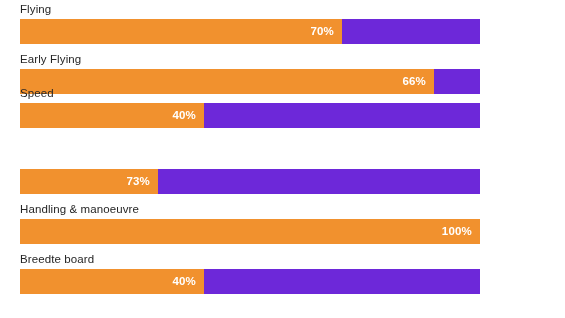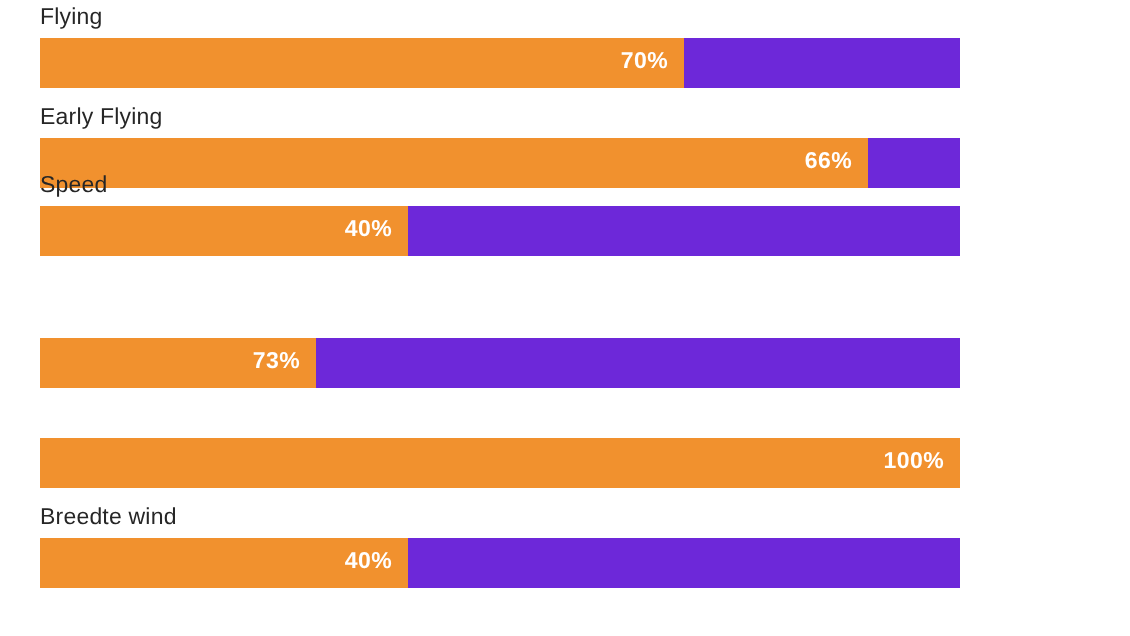--- a/index.html
+++ b/index.html
@@ -100,29 +100,30 @@
 
   <div class="skill-row" style="top:150px;">
     <div class="bar-track">
       <div class="bar-fill" style="width: 30%;">
         <span class="bar-value">73%</span>
       </div>
     </div>
   </div>
 
   <div class="skill-row" style="top:200px;">
+    <div class="skill-label">Handling &amp; manoeuvre</div>
     <div class="bar-track">
       <div class="bar-fill" style="width: 100%;">
         <span class="bar-value">100%</span>
       </div>
     </div>
   </div>
 
   <div class="skill-row" style="top:250px;">
-    <div class="skill-label">Breedte wind</div>
+    <div class="skill-label">Breedte board</div>
     <div class="bar-track">
       <div class="bar-fill" style="width: 40%;">
         <span class="bar-value">40%</span>
       </div>
     </div>
   </div>
 
 </div>
 
 </body></html>

